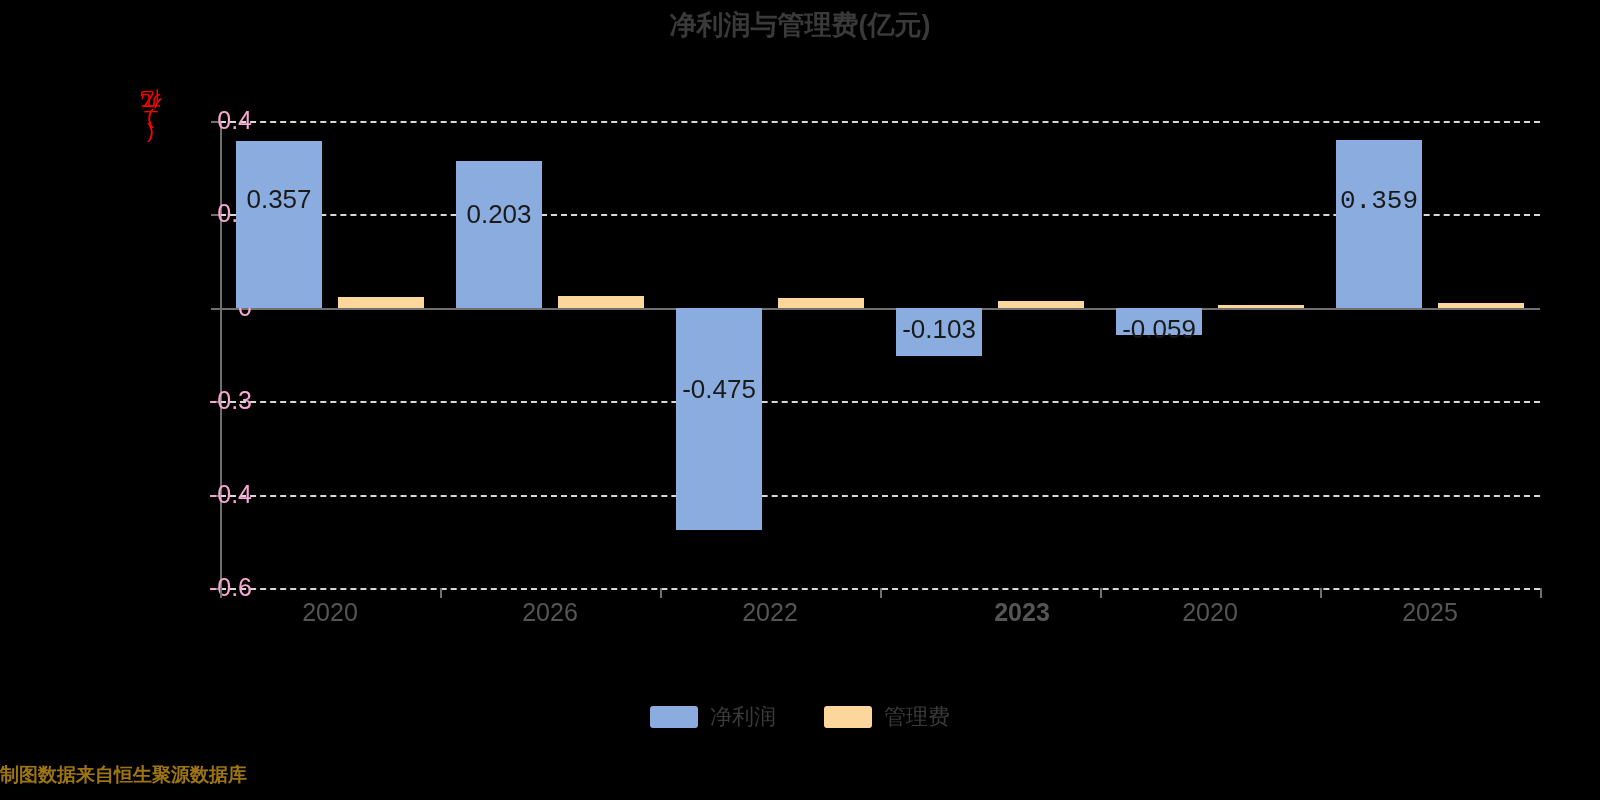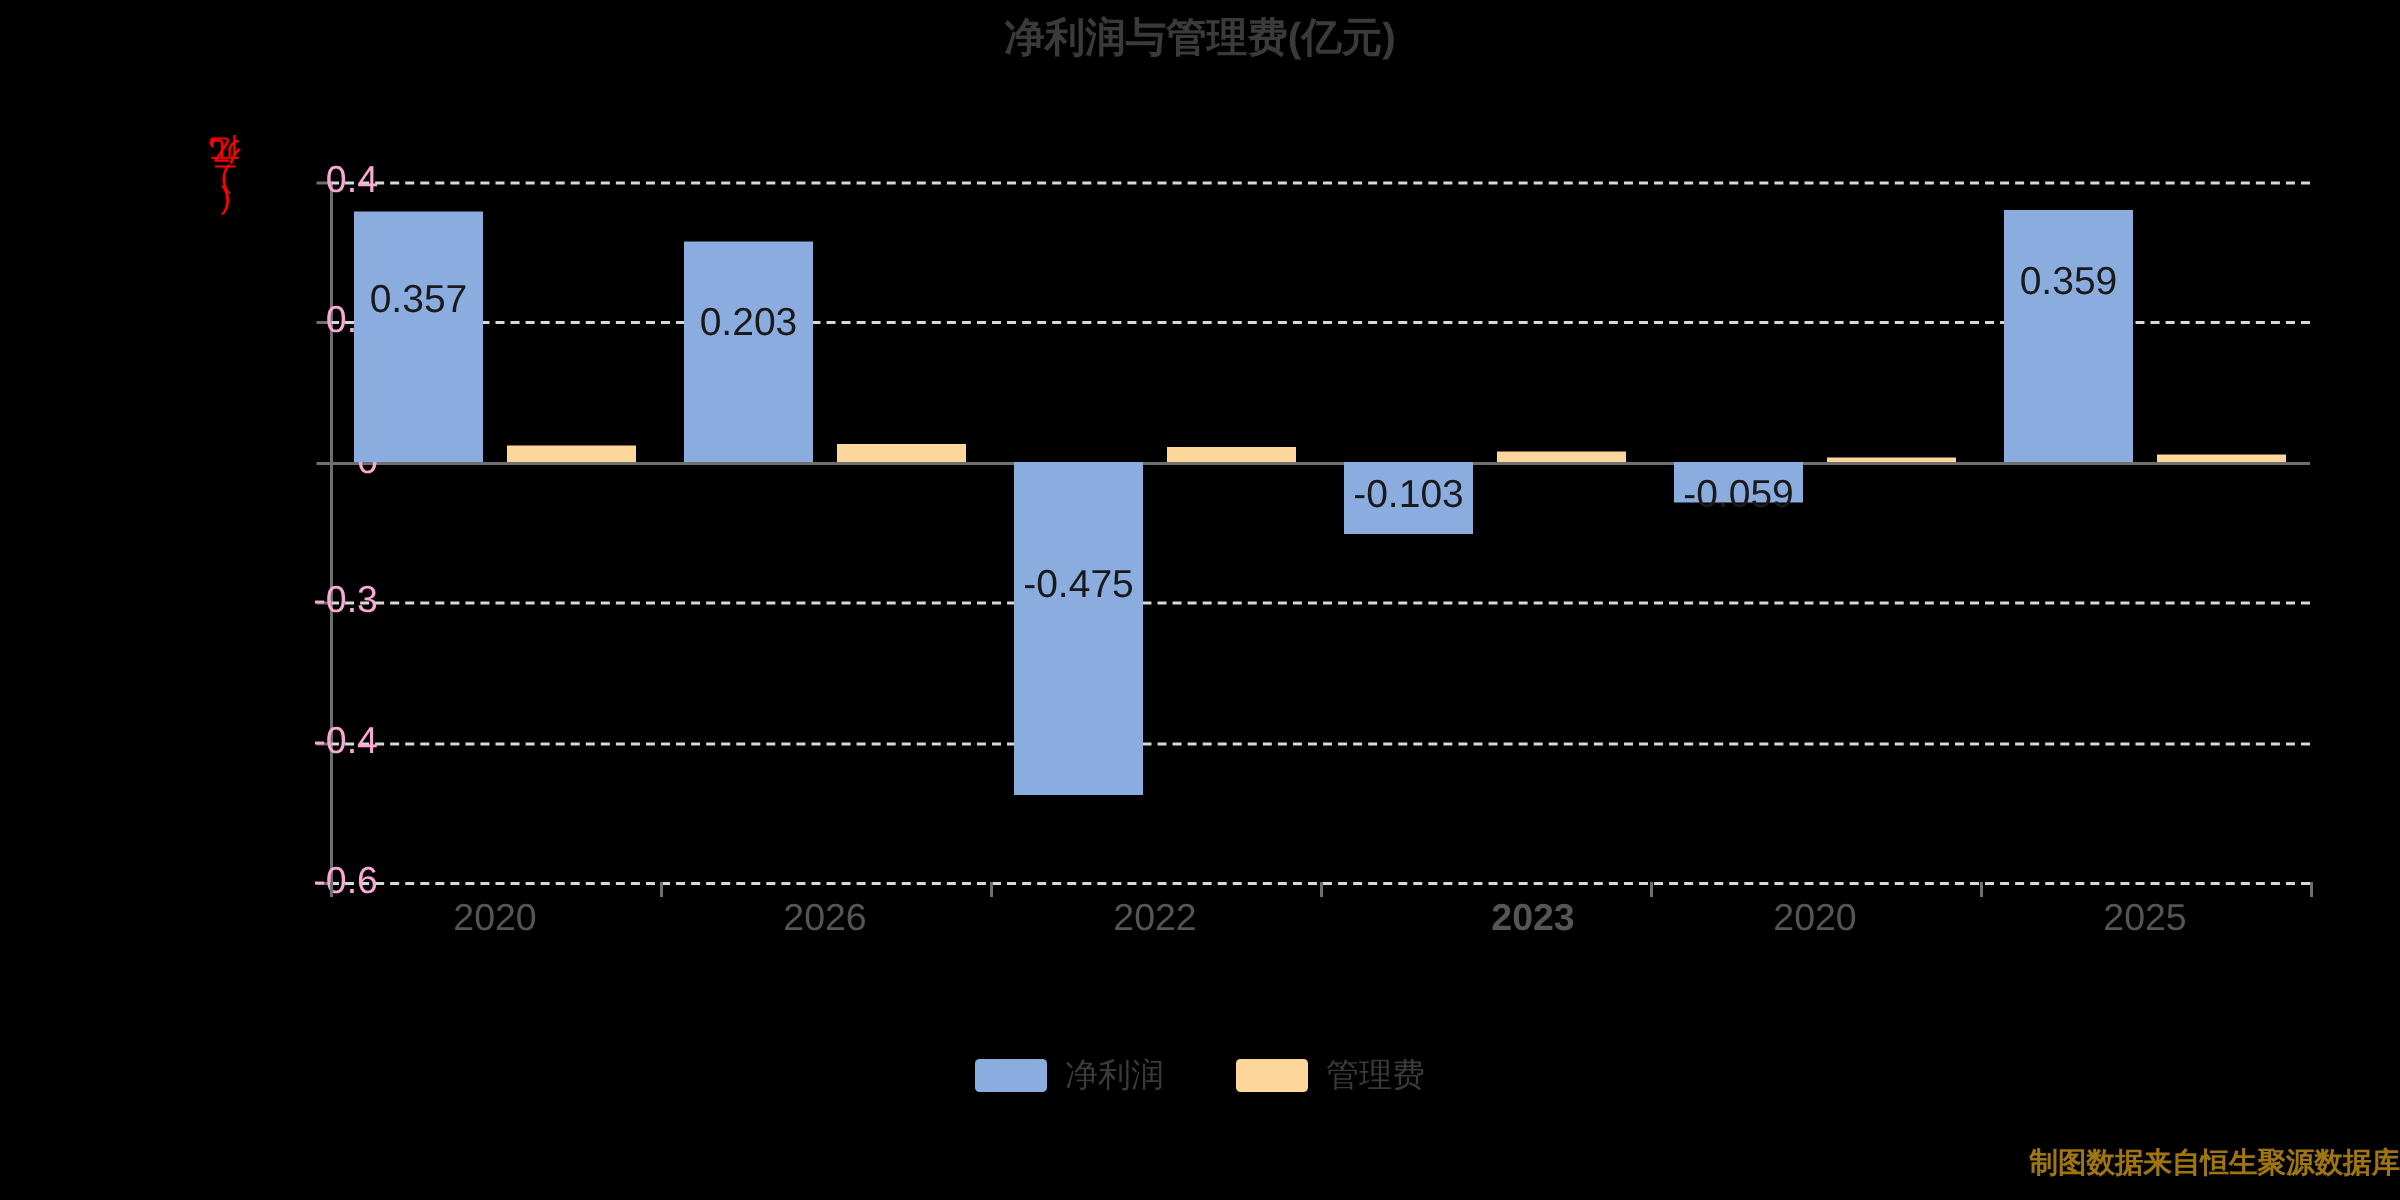--- a/index.html
+++ b/index.html
@@ -157,21 +157,21 @@
     font-size: 22px;
     color: #3a3a3a;
   }
 
   
   #footer-note {
     position: absolute;
     left: 0;
     top: 762px;
     width: 1600px;
-    text-align: right;
+    text-align: left;
     font-size: 19px;
     font-weight: bold;
     color: #9e7511;
   }
 </style>
 </head>
 <body>
 
 <div id="chart-root">
 
@@ -216,21 +216,21 @@
         <div class="bar expense" style="left: 558px; width: 86px; top: 176.526px; height: 10.274px;"></div>
         <div class="bar-label" style="width: 146px; left: 426px; top: 253.347px; line-height: 30px;">-0.475</div>
         <div class="bar profit" style="left: 676px; width: 86px; top: 186.8px; height: 48.101px;"></div>
         <div class="bar expense" style="left: 778px; width: 86px; top: 180.262px; height: 6.538px;"></div>
         <div class="bar-label" style="width: 146px; left: 646px; top: 192.8px; line-height: 30px;">-0.103</div>
         <div class="bar profit" style="left: 896px; width: 86px; top: 186.8px; height: 27.553px;"></div>
         <div class="bar expense" style="left: 998px; width: 86px; top: 183.531px; height: 3.269px;"></div>
         <div class="bar-label" style="width: 146px; left: 866px; top: 192.8px; line-height: 30px;">-0.059</div>
         <div class="bar profit" style="left: 1116px; width: 86px; top: 19.147px; height: 167.653px;"></div>
         <div class="bar expense" style="left: 1218px; width: 86px; top: 181.663px; height: 5.137px;"></div>
-        <div class="bar-label" style="width: 146px; left: 1086px; top: 51px; line-height: 30px;">0.359</div>
+        <div class="bar-label" style="width: 146px; left: 1086px; top: 65px; line-height: 30px; font-family: Liberation Mono, monospace;">0.359</div>
       </div>
   </div>
 
   <div id="xtick-layer">
       <div class="x-tick-mark" style="left: 220px;"></div>
       <div class="x-tick-mark" style="left: 440px;"></div>
       <div class="x-tick-mark" style="left: 660px;"></div>
       <div class="x-tick-mark" style="left: 880px;"></div>
       <div class="x-tick-mark" style="left: 1100px;"></div>
       <div class="x-tick-mark" style="left: 1320px;"></div>

